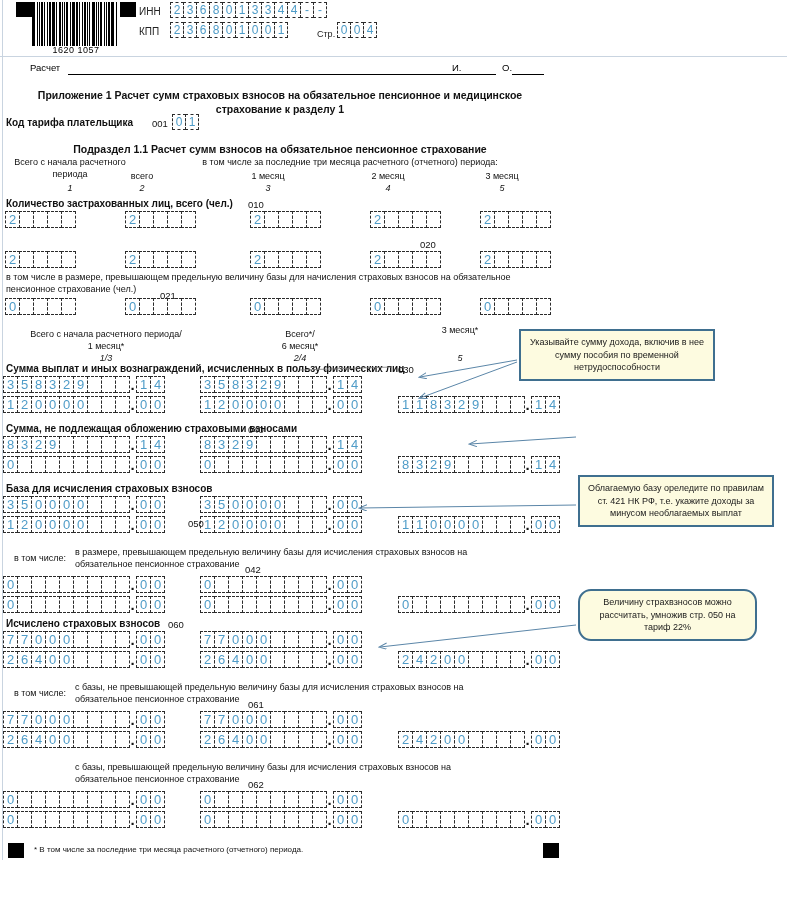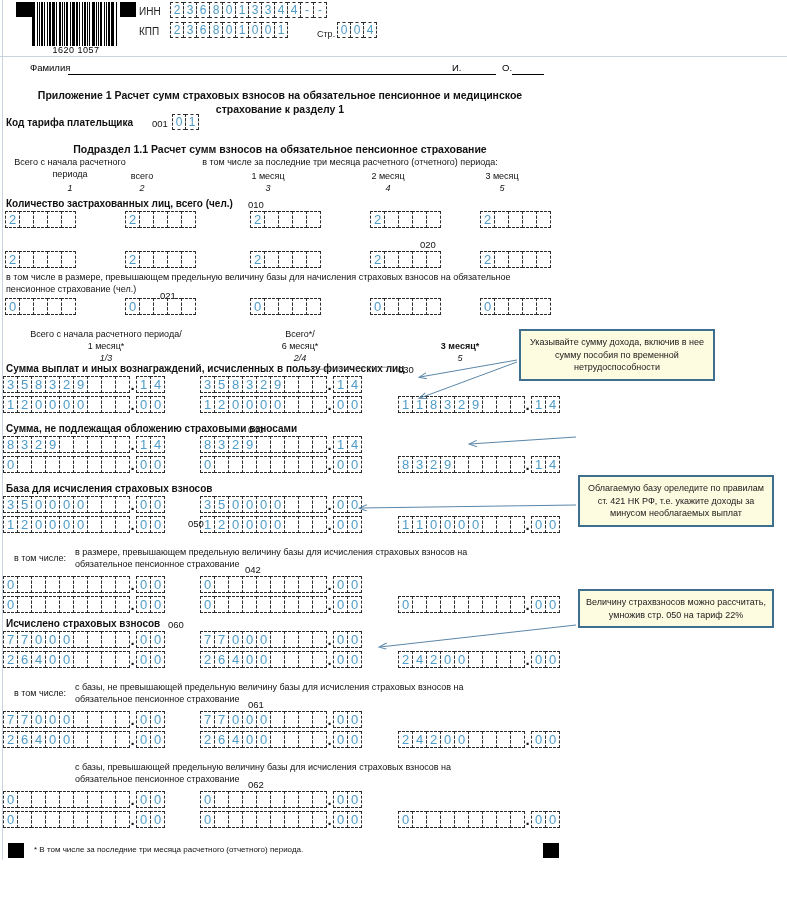--- a/index.html
+++ b/index.html
@@ -156,21 +156,21 @@
 
   <div class="lbl str-lbl">Стр.</div>
   <div class="str-cells" id="str-cells">
       <div class="cells">
         <div class="cell sm">0</div>
         <div class="cell sm">0</div>
         <div class="cell sm">4</div>
       </div>
     </div>
 
-  <div class="fam-lbl">Фамилия</div>
+  <div class="fam-lbl">Расчет</div>
   <div class="fam-line"></div>
   <div class="io-lbl">И.</div>
   <div class="io-line"></div>
   <div class="o-lbl">О.</div>
   <div class="o-line"></div>
 
   <div class="title t1">Приложение 1 Расчет сумм страховых взносов на обязательное пенсионное и медицинское страхование к разделу 1</div>
 
   <div class="row-lbl" style="left:6px;top:117px;">Код тарифа плательщика</div>
   <div class="row-num" style="left:152px;top:118px;">001</div>
@@ -319,21 +319,21 @@
     </div>
 
   <div class="colhead" style="left:6px;top:328px;width:200px;">Всего с начала расчетного периода/</div>
   <div class="colhead" style="left:6px;top:340px;width:200px;">1 месяц*</div>
   <div class="colhead colnum" style="left:6px;top:352px;width:200px;">1/3</div>
 
   <div class="colhead" style="left:205px;top:328px;width:190px;">Всего*/</div>
   <div class="colhead" style="left:205px;top:340px;width:190px;">6 месяц*</div>
   <div class="colhead colnum" style="left:205px;top:352px;width:190px;">2/4</div>
 
-  <div class="colhead" style="left:400px;top:340px;width:120px;font-weight:bold;">3 месяц*</div>
+  <div class="colhead" style="left:400px;top:324px;width:120px;">3 месяц*</div>
   <div class="colhead colnum" style="left:400px;top:352px;width:120px;">5</div>
 
   <div class="row-lbl" style="left:6px;top:363px;">Сумма выплат и иных вознаграждений, исчисленных в пользу физических лиц</div>
   <div class="row-num" style="left:398px;top:364px;">030</div>
   <div id="r030">
       <div class="cells" style="position: absolute; left: 3px; top: 376px;">
         <div class="cell">3</div>
         <div class="cell">5</div>
         <div class="cell">8</div>
         <div class="cell">3</div>
@@ -851,21 +851,21 @@
         <div class="cell"></div>
         <div class="cell"></div>
         <div class="dot">.</div>
         <div class="cell">0</div>
         <div class="cell">0</div>
       </div>
     </div>
 
   <div class="callout" style="left:519px;top:329px;width:196px;">Указывайте сумму дохода, включив в нее сумму пособия по временной нетрудоспособности</div>
   <div class="callout" style="left:578px;top:475px;width:196px;">Облагаемую базу ореледите по правилам ст. 421 НК РФ, т.е. укажите доходы за минусом необлагаемых выплат</div>
-  <div class="callout" style="left:578px;top:589px;width:196px;">Величину страхвзносов можно рассчитать, умножив стр. 050 на тариф 22%</div>
+  <div class="callout" style="left:578px;top:589px;width:179px;border-radius:13px;">Величину страхвзносов можно рассчитать, умножив стр. 050 на тариф 22%</div>
 
   <svg class="arrows">
     <defs>
       <marker id="ah" markerWidth="9" markerHeight="9" refX="7" refY="3.2" orient="auto">
         <path d="M0,0 L8,3.2 L0,6.4" fill="none" stroke="#5b86a8" stroke-width="1"></path>
       </marker>
     </defs>
     <g stroke="#5b86a8" stroke-width="1" fill="none" marker-end="url(#ah)">
       <path d="M517,360 L420,377"></path>
       <path d="M517,362 L420,398"></path>

